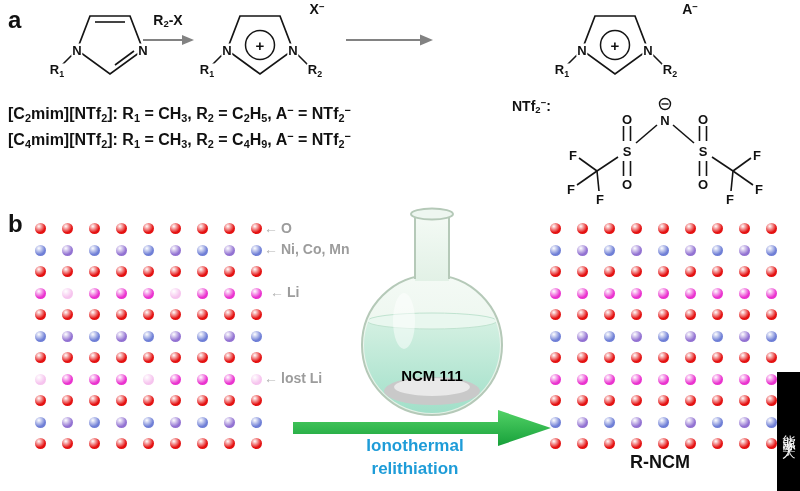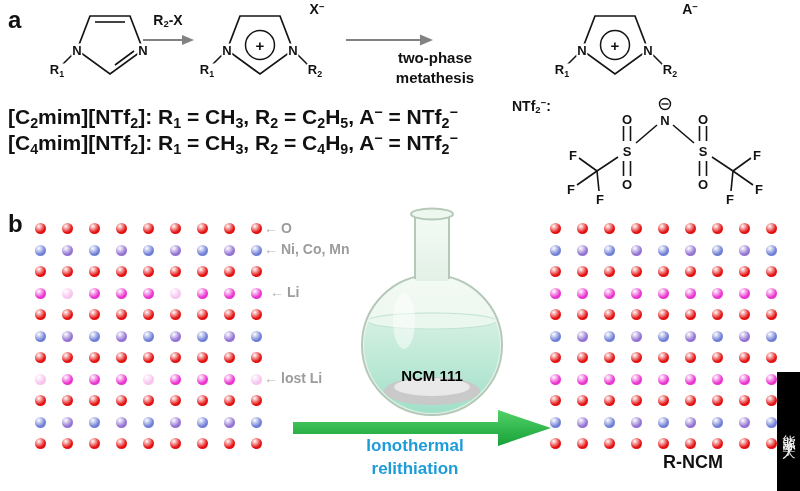--- a/index.html
+++ b/index.html
@@ -11,21 +11,21 @@
   sup{font-size:68%;vertical-align:0.5em;}
   .struct{position:absolute;}
   .atom{position:absolute;transform:translate(-50%,-50%);background:#fff;padding:0 1px;
         font-weight:bold;font-size:13px;line-height:1;white-space:nowrap;}
   .plus{position:absolute;transform:translate(-50%,-50%);font-weight:bold;font-size:15px;line-height:1;}
   .rgroup{position:absolute;transform:translate(-50%,-50%);background:#fff;padding:0 1px;
         font-weight:600;font-size:13px;line-height:1;white-space:nowrap;}
   .ionlab{position:absolute;transform:translate(-50%,-50%);font-weight:bold;font-size:14px;white-space:nowrap;}
   .cond{position:absolute;text-align:center;font-size:14px;font-weight:600;white-space:nowrap;}
   .condbold{position:absolute;text-align:center;font-size:15px;font-weight:bold;white-space:nowrap;}
-  .defs-line{position:absolute;font-weight:bold;font-size:21px;white-space:nowrap;}
+  .defs-line{position:absolute;font-weight:bold;font-size:16px;white-space:nowrap;}
   .ntf-title{position:absolute;font-weight:bold;font-size:14px;white-space:nowrap;}
   .lattice{position:absolute;}
   .dot{position:absolute;width:11px;height:11px;border-radius:50%;}
   .legend-item{position:absolute;color:#9c9c9c;font-size:14px;font-weight:bold;white-space:nowrap;line-height:1.2;}
   .legend-arrow{color:#b2b2b2;margin-right:3px;font-weight:normal;}
   .lattice-label{position:absolute;font-weight:bold;font-size:18px;text-align:center;}
   .flask-text{position:absolute;text-align:center;font-weight:bold;line-height:1.1;}
   .blue{color:#1b9ad6;}
   .arrow-caption{position:absolute;text-align:center;font-weight:bold;font-size:17px;color:#1e9cd8;line-height:1.1;}
   .watermark{position:absolute;right:0;top:372px;width:23px;height:119px;background:#000;color:#fff;
@@ -69,22 +69,20 @@
     <span class="plus" style="left:55px;top:39px;">+</span>
     <span class="rgroup" style="left:2px;top:65px;">R<sub>1</sub></span>
     <span class="rgroup" style="left:110px;top:65px;">R<sub>2</sub></span>
     <span class="ionlab" style="left:112px;top:3px;">X<sup>−</sup></span>
   </div>
 
   <svg class="abs" style="left:345px;top:33px;" width="88" height="14" viewBox="0 0 88 14">
     <line x1="1" y1="7" x2="75" y2="7" stroke="#828282" stroke-width="1.8"></line>
     <polygon points="75,1.5 88,7 75,12.5" fill="#828282"></polygon>
   </svg>
-  <div class="condbold" style="left:375px;top:49px;width:120px;">two-phase</div>
-  <div class="condbold" style="left:375px;top:69px;width:120px;">metathesis</div>
 
   <div class="struct" style="left:560px;top:6px;width:140px;height:80px;">
     <svg width="120" height="80" viewBox="0 0 120 80">
       <polygon points="35,10 75,10 88,44 55,68 22,44" fill="none" stroke="#151515" stroke-width="1.7"></polygon>
       <circle cx="55" cy="39" r="14.5" fill="none" stroke="#151515" stroke-width="1.5"></circle>
       <line x1="22" y1="44" x2="6" y2="60" stroke="#151515" stroke-width="1.6"></line>
       <line x1="88" y1="44" x2="104" y2="60" stroke="#151515" stroke-width="1.6"></line>
     </svg>
     <span class="atom" style="left:22px;top:44px;">N</span>
     <span class="atom" style="left:88px;top:44px;">N</span>
@@ -382,16 +380,16 @@
       <div class="dot" style="left: 0px; top: 215px; background: radial-gradient(circle at 35% 30%, rgb(255, 255, 255), rgb(228, 18, 18) 60%);"></div>
       <div class="dot" style="left: 27px; top: 215px; background: radial-gradient(circle at 35% 30%, rgb(255, 255, 255), rgb(228, 18, 18) 60%);"></div>
       <div class="dot" style="left: 54px; top: 215px; background: radial-gradient(circle at 35% 30%, rgb(255, 255, 255), rgb(228, 18, 18) 60%);"></div>
       <div class="dot" style="left: 81px; top: 215px; background: radial-gradient(circle at 35% 30%, rgb(255, 255, 255), rgb(228, 18, 18) 60%);"></div>
       <div class="dot" style="left: 108px; top: 215px; background: radial-gradient(circle at 35% 30%, rgb(255, 255, 255), rgb(228, 18, 18) 60%);"></div>
       <div class="dot" style="left: 135px; top: 215px; background: radial-gradient(circle at 35% 30%, rgb(255, 255, 255), rgb(228, 18, 18) 60%);"></div>
       <div class="dot" style="left: 162px; top: 215px; background: radial-gradient(circle at 35% 30%, rgb(255, 255, 255), rgb(228, 18, 18) 60%);"></div>
       <div class="dot" style="left: 189px; top: 215px; background: radial-gradient(circle at 35% 30%, rgb(255, 255, 255), rgb(228, 18, 18) 60%);"></div>
       <div class="dot" style="left: 216px; top: 215px; background: radial-gradient(circle at 35% 30%, rgb(255, 255, 255), rgb(228, 18, 18) 60%);"></div>
     </div>
-  <div class="lattice-label" style="left:628px;top:452px;width:130px;">R-NCM</div>
+  <div class="lattice-label" style="left:595px;top:452px;width:130px;">R-NCM</div>
 
   <div class="watermark">能源学人</div>
 </div>
 
 </body></html>

